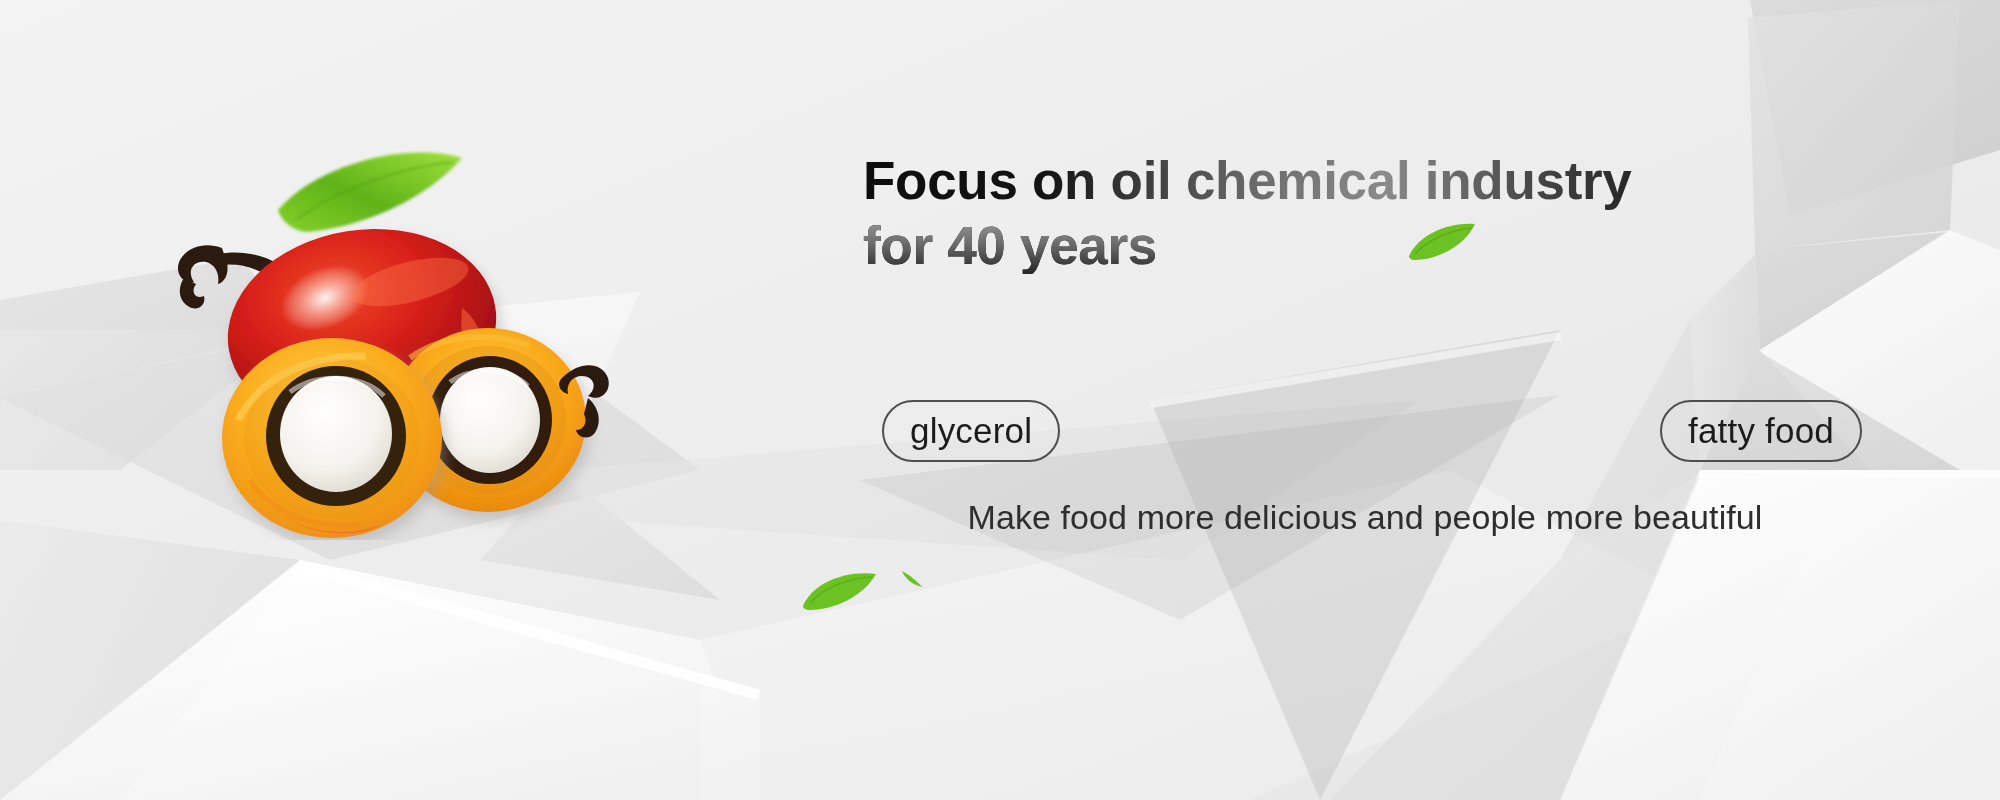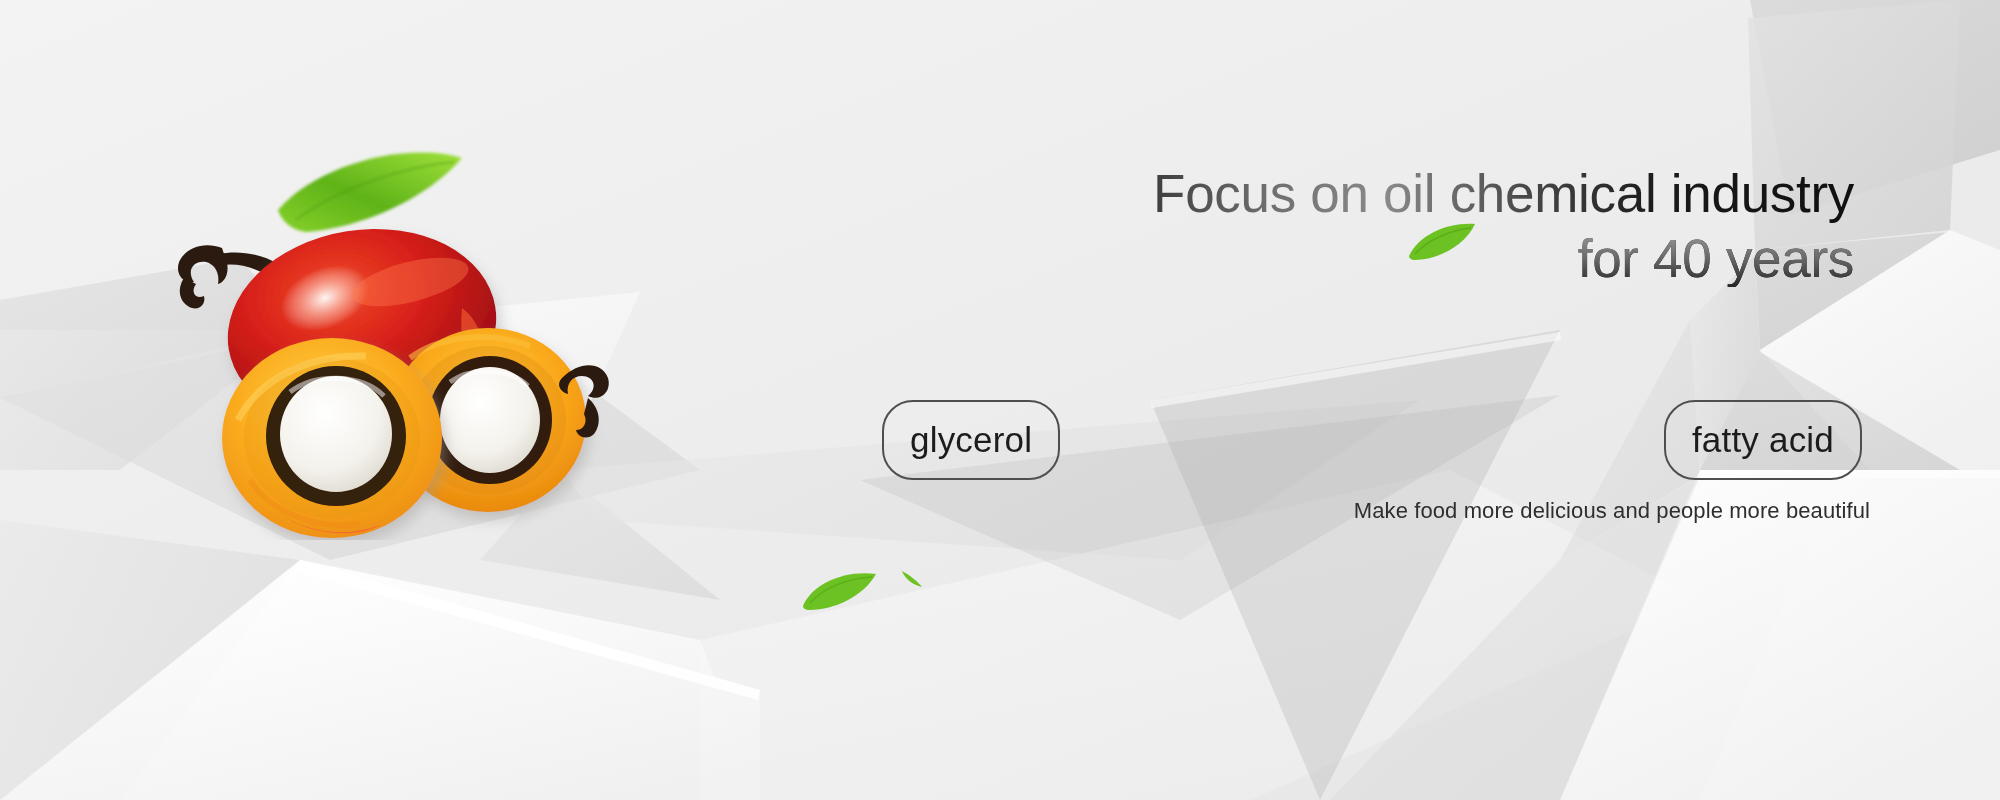--- a/index.html
+++ b/index.html
@@ -17,22 +17,22 @@
   .bg-origami{position:absolute;inset:0;width:2000px;height:800px;}
 
   
   .fruit-art{position:absolute;left:110px;top:120px;width:520px;height:420px;}
 
   
   .content{
     position:absolute;left:860px;top:150px;width:1010px;height:460px;
   }
   .headline{
-    margin:16px;text-align:right;
-    font-size:53px;font-weight:400;letter-spacing:-0.3px;
+    margin:3px;text-align:left;
+    font-size:53px;font-weight:700;letter-spacing:-0.3px;
     line-height:1.07;
     background:linear-gradient(90deg,#0d0d0d 0%,#141414 18%,#6e6e6e 40%,#8a8a8a 52%,#4a4a4a 66%,#1a1a1a 80%,#101010 100%);
     -webkit-background-clip:text;background-clip:text;
     -webkit-text-fill-color:transparent;color:transparent;
     position:relative;z-index:3;
   }
   .headline-l2{
     display:block;margin-top:8px;
     background:linear-gradient(180deg,#9a9a9a 0%,#6d6d6d 45%,#262626 100%);
     -webkit-background-clip:text;background-clip:text;
@@ -41,32 +41,32 @@
   .leaf-head{
     position:absolute;left:545px;top:72px;width:74px;height:40px;z-index:2;
   }
 
   .chips{
     position:absolute;left:22px;top:250px;width:980px;
     display:flex;justify-content:space-between;align-items:center;
   }
   .chip{
     box-sizing:border-box;
-    height:80px;padding:0 26px;
+    height:62px;padding:0 26px;
     display:flex;align-items:center;justify-content:center;
     border:2px solid #4e4e4e;border-radius:31px;
     background:transparent;
     font-size:35px;color:#1c1c1c;
     white-space:nowrap;
     letter-spacing:0.2px;
   }
   .tagline{
     position:absolute;left:0;top:348px;width:1010px;
-    text-align:right;
-    font-size:22px;color:#2e2e2e;letter-spacing:0.1px;
+    text-align:center;
+    font-size:34px;color:#2e2e2e;letter-spacing:0.1px;
     white-space:nowrap;
   }
   .leaf-small{position:absolute;left:-60px;top:420px;width:80px;height:42px;}
   .leaf-sliver{position:absolute;left:40px;top:418px;width:26px;height:20px;}
 </style>
 </head>
 <body>
 
 <div class="banner">
 
@@ -241,21 +241,21 @@
     <svg class="leaf-head" viewBox="0 0 74 40">
       <path d="M4,34 C14,12 44,0 70,2 C60,24 32,38 10,38 C6,38 4,36 4,34 Z" fill="#6cc222"></path>
       <path d="M10,32 C22,18 46,8 66,6" stroke="#4e9c14" stroke-width="1.6" fill="none" opacity="0.55"></path>
     </svg>
 
     <div class="chips">
       <div class="chip">
         <span>glycerol</span>
       </div>
       <div class="chip">
-        <span>fatty acid</span>
+        <span>fatty food</span>
       </div>
     </div>
 
     <div class="tagline">Make food more delicious and people more beautiful</div>
 
     <svg class="leaf-small" viewBox="0 0 80 42">
       <path d="M3,36 C12,14 44,0 76,4 C64,26 34,40 10,40 C5,40 3,38 3,36 Z" fill="#6cc222"></path>
       <path d="M10,33 C24,17 50,8 72,7" stroke="#4e9c14" stroke-width="1.5" fill="none" opacity="0.5"></path>
     </svg>
     <svg class="leaf-sliver" viewBox="0 0 26 20">

